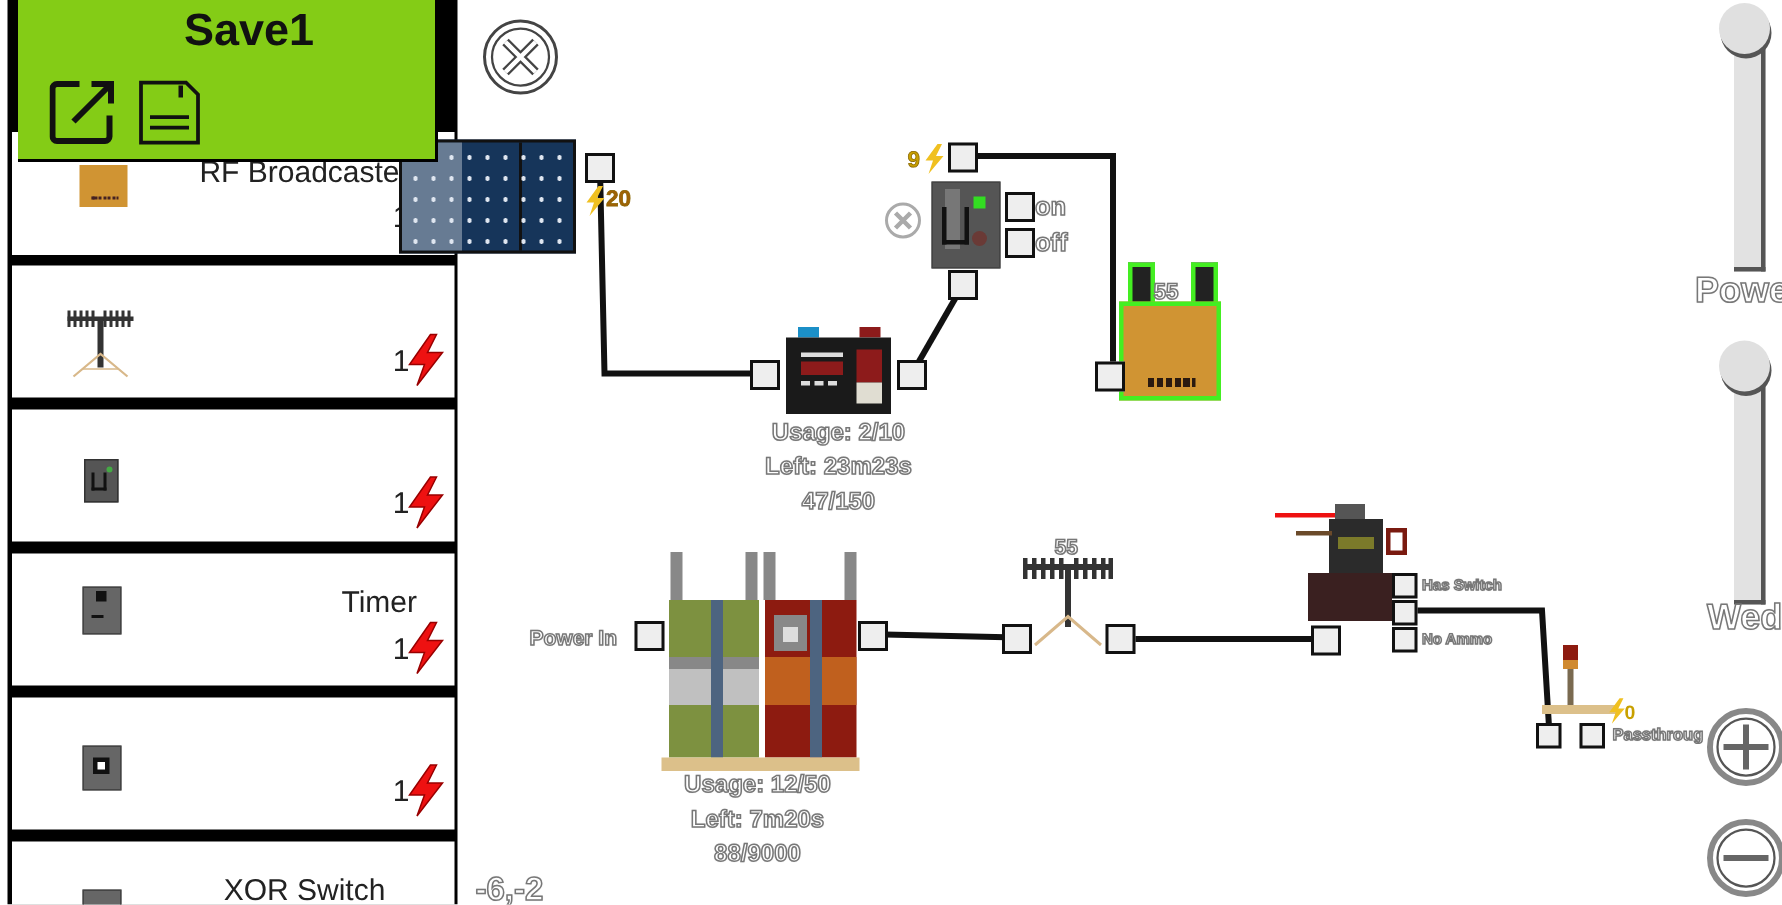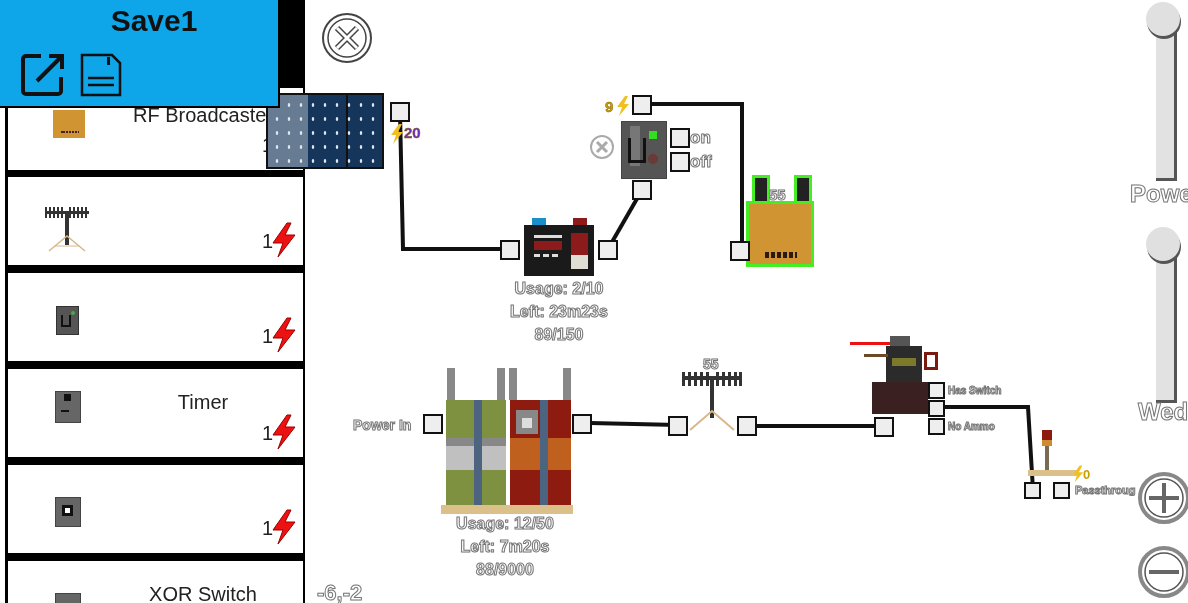--- a/index.html
+++ b/index.html
@@ -6,21 +6,21 @@
   body{width:1188px;height:603px;position:relative;overflow:hidden;background:#fff;font-family:"Liberation Sans",sans-serif;}
   .abs{position:absolute;}
   
   .sidebar{position:absolute;left:5px;top:0;width:300px;height:603px;background:#000;}
   .card{position:absolute;left:3px;width:295px;height:88px;background:#fff;}
   .card .name{position:absolute;left:120px;width:150px;text-align:center;font-size:20px;color:#222;}
   .card .cost{position:absolute;right:30px;font-size:20px;color:#222;}
   .card .bolt{position:absolute;right:6px;}
   .card .thumb{position:absolute;}
   
-  .savepanel{position:absolute;left:0;top:0;width:280px;height:108px;background:#0ea5e9;border:2px solid #000;border-top:none;border-left:none;box-sizing:border-box;}
+  .savepanel{position:absolute;left:12px;top:0;width:280px;height:108px;background:#84cc16;border:2px solid #000;border-top:none;border-left:none;box-sizing:border-box;}
   .savetitle{position:absolute;left:0;width:308px;top:4px;text-align:center;font-size:30px;font-weight:bold;color:#111;}
   
   .otext{color:#fff;font-weight:bold;-webkit-text-stroke:1px #777;text-shadow:0 0 1px #999;}
   .port{position:absolute;width:16px;height:16px;background:#eee;border:2px solid #111;box-sizing:content-box;}
   .port.small{width:13px;height:13px;}
   .lbl{position:absolute;font-size:13px;}
   svg.wires{position:absolute;left:0;top:0;}
   .stat{position:absolute;font-size:16px;text-align:center;width:180px;}
   .slider-track{position:absolute;width:18px;background:#e2e2e2;border-right:3px solid #555;border-bottom:3px solid #555;}
   .slider-knob{position:absolute;width:34px;height:34px;border-radius:50%;background:#e0e0e0;box-shadow:1px 3px 0 #555;}
@@ -72,21 +72,21 @@
     <div class="cost" style="top:52px;">1</div>
     <svg class="bolt" style="top:44px;" width="26" height="36" viewBox="0 0 26 36">
         <path d="M16 1 L2 21 L12 21 L7 35 L24 13 L14 13 L20 1 Z" fill="#ee1111" stroke="#900"></path>
       </svg>
   </div>
   <div class="card" style="top:369px;">
     <div class="thumb" style="left:47px;top:22px;width:24px;height:30px;background:#666;border:1px solid #444;">
       <div style="position:absolute;left:8px;top:2px;width:7px;height:7px;background:#111;"></div>
       <div style="position:absolute;left:5px;top:18px;width:8px;height:2px;background:#111;"></div>
     </div>
-    <div class="name" style="top:22px;">Timer</div>
+    <div class="name" style="top:22px;text-align:right;">Timer</div>
     <div class="cost" style="top:53px;">1</div>
     <svg class="bolt" style="top:45px;" width="26" height="36" viewBox="0 0 26 36">
         <path d="M16 1 L2 21 L12 21 L7 35 L24 13 L14 13 L20 1 Z" fill="#ee1111" stroke="#900"></path>
       </svg>
   </div>
   <div class="card" style="top:465px;">
     <div class="thumb" style="left:47px;top:32px;width:24px;height:28px;background:#666;border:1px solid #444;">
       <div style="position:absolute;left:6px;top:7px;width:11px;height:11px;background:#111;"></div>
       <div style="position:absolute;left:9px;top:10px;width:5px;height:5px;background:#fff;"></div>
     </div>
@@ -135,40 +135,40 @@
   <polyline points="650,104 742,104 742,250" fill="none" stroke="#111" stroke-width="4"></polyline>
   <polyline points="590,423 678,425" fill="none" stroke="#111" stroke-width="4"></polyline>
   <polyline points="755,426 880,426" fill="none" stroke="#111" stroke-width="4"></polyline>
   <polyline points="937,407 1028,407 1033,490" fill="none" stroke="#111" stroke-width="4"></polyline>
 </svg>
 
 <div class="port" style="left:390px;top:102px;"></div>
 <svg class="abs" style="left:390px;top:124px;" width="14" height="20" viewBox="0 0 14 20">
     <path d="M9 0 L1 11 L6 11 L3 20 L13 8 L8 8 L12 0 Z" fill="#f0c020"></path>
   </svg>
-<div class="lbl" style="left:404px;top:124px;font-size:15px;font-weight:bold;color:#6d28d9;-webkit-text-stroke:0.5px #886600;">20</div>
+<div class="lbl" style="left:404px;top:124px;font-size:15px;font-weight:bold;color:#a16207;-webkit-text-stroke:0.5px #886600;">20</div>
 
 <div class="port" style="left:500px;top:240px;"></div>
 <div class="abs" style="left:524px;top:218px;width:70px;height:58px;">
   <div style="position:absolute;left:8px;top:0;width:14px;height:7px;background:#1b8fc7;"></div>
   <div style="position:absolute;left:49px;top:0;width:14px;height:7px;background:#8d1b1b;"></div>
   <div style="position:absolute;left:0;top:7px;width:70px;height:51px;background:#1a1a1a;">
     <div style="position:absolute;left:10px;top:10px;width:28px;height:3px;background:#ddd;"></div>
     <div style="position:absolute;left:10px;top:16px;width:28px;height:9px;background:#8d1b1b;"></div>
     <div style="position:absolute;left:10px;top:29px;width:6px;height:3px;background:#ddd;"></div>
     <div style="position:absolute;left:19px;top:29px;width:6px;height:3px;background:#ddd;"></div>
     <div style="position:absolute;left:28px;top:29px;width:6px;height:3px;background:#ddd;"></div>
     <div style="position:absolute;left:47px;top:8px;width:17px;height:22px;background:#8d1b1b;"></div>
     <div style="position:absolute;left:47px;top:30px;width:17px;height:14px;background:#e0ddd2;"></div>
   </div>
 </div>
 <div class="port" style="left:598px;top:240px;"></div>
 <div class="stat otext" style="left:469px;top:280px;">Usage: 2/10</div>
 <div class="stat otext" style="left:469px;top:303px;">Left: 23m23s</div>
-<div class="stat otext" style="left:469px;top:326px;">89/150</div>
+<div class="stat otext" style="left:469px;top:326px;">47/150</div>
 
 <div class="lbl" style="left:605px;top:98px;font-size:15px;font-weight:bold;color:#c8a000;-webkit-text-stroke:0.5px #886600;">9</div>
 <svg class="abs" style="left:616px;top:96px;" width="14" height="20" viewBox="0 0 14 20">
     <path d="M9 0 L1 11 L6 11 L3 20 L13 8 L8 8 L12 0 Z" fill="#f0c020"></path>
   </svg>
 <div class="port" style="left:632px;top:95px;"></div>
 <svg class="abs" style="left:589px;top:134px;" width="26" height="26" viewBox="0 0 26 26">
   <circle cx="13" cy="13" r="11" fill="#fff" stroke="#aaa" stroke-width="2"></circle>
   <path d="M8 8 L18 18 M18 8 L8 18" stroke="#aaa" stroke-width="3"></path>
 </svg>

